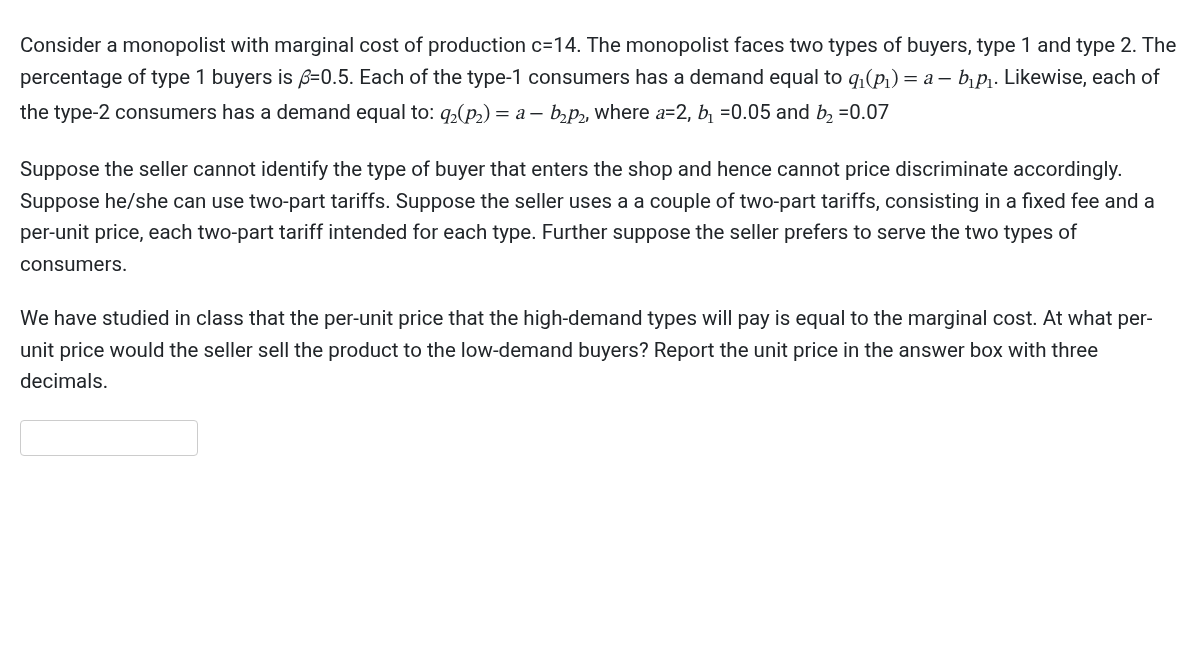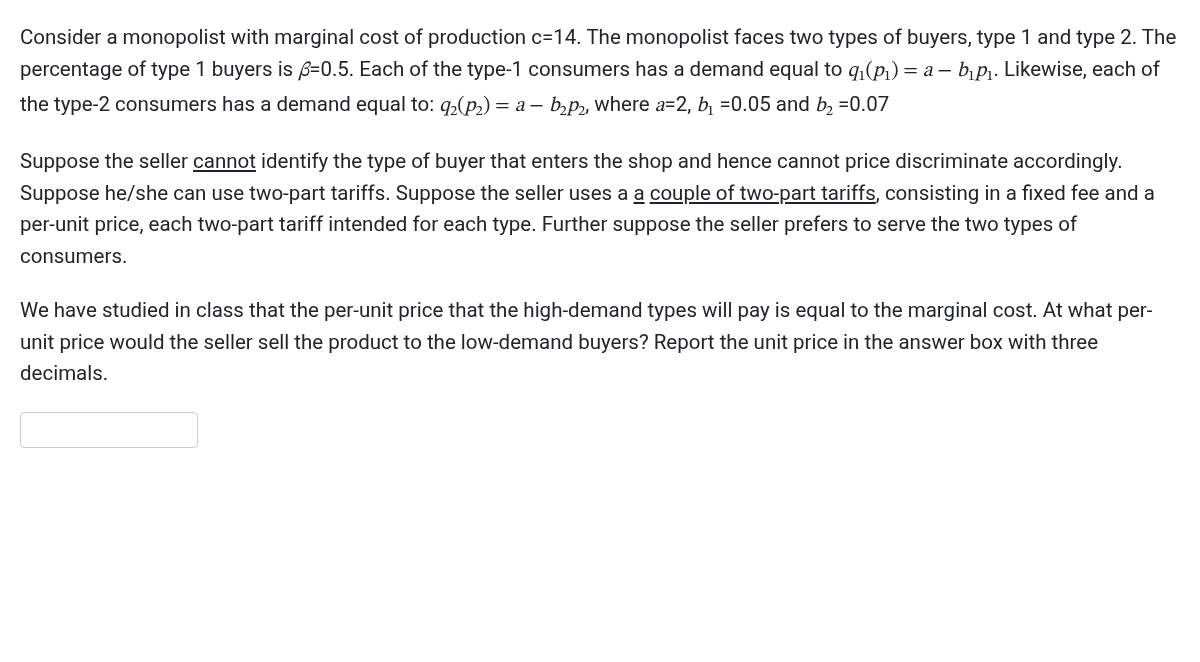--- a/index.html
+++ b/index.html
@@ -7,24 +7,23 @@
     padding: 22px 20px;
     font-family: "Segoe UI", Roboto, "Helvetica Neue", Arial, sans-serif;
     font-size: 20.5px;
     line-height: 1.55;
     color: #212529;
     background: #fff;
     width: 1200px;
     box-sizing: border-box;
   }
   p {
-    margin: 0 0 22px 0;
+    margin: 8px 0 22px 0;
   }
   .u {
-    text-decoration: underline;
   }
   .math {
     font-family: "Cambria Math", "STIX Two Math", "Times New Roman", serif;
     font-style: italic;
   }
   .math .n {
     font-style: normal;
   }
   .sub {
     font-size: 0.72em;

